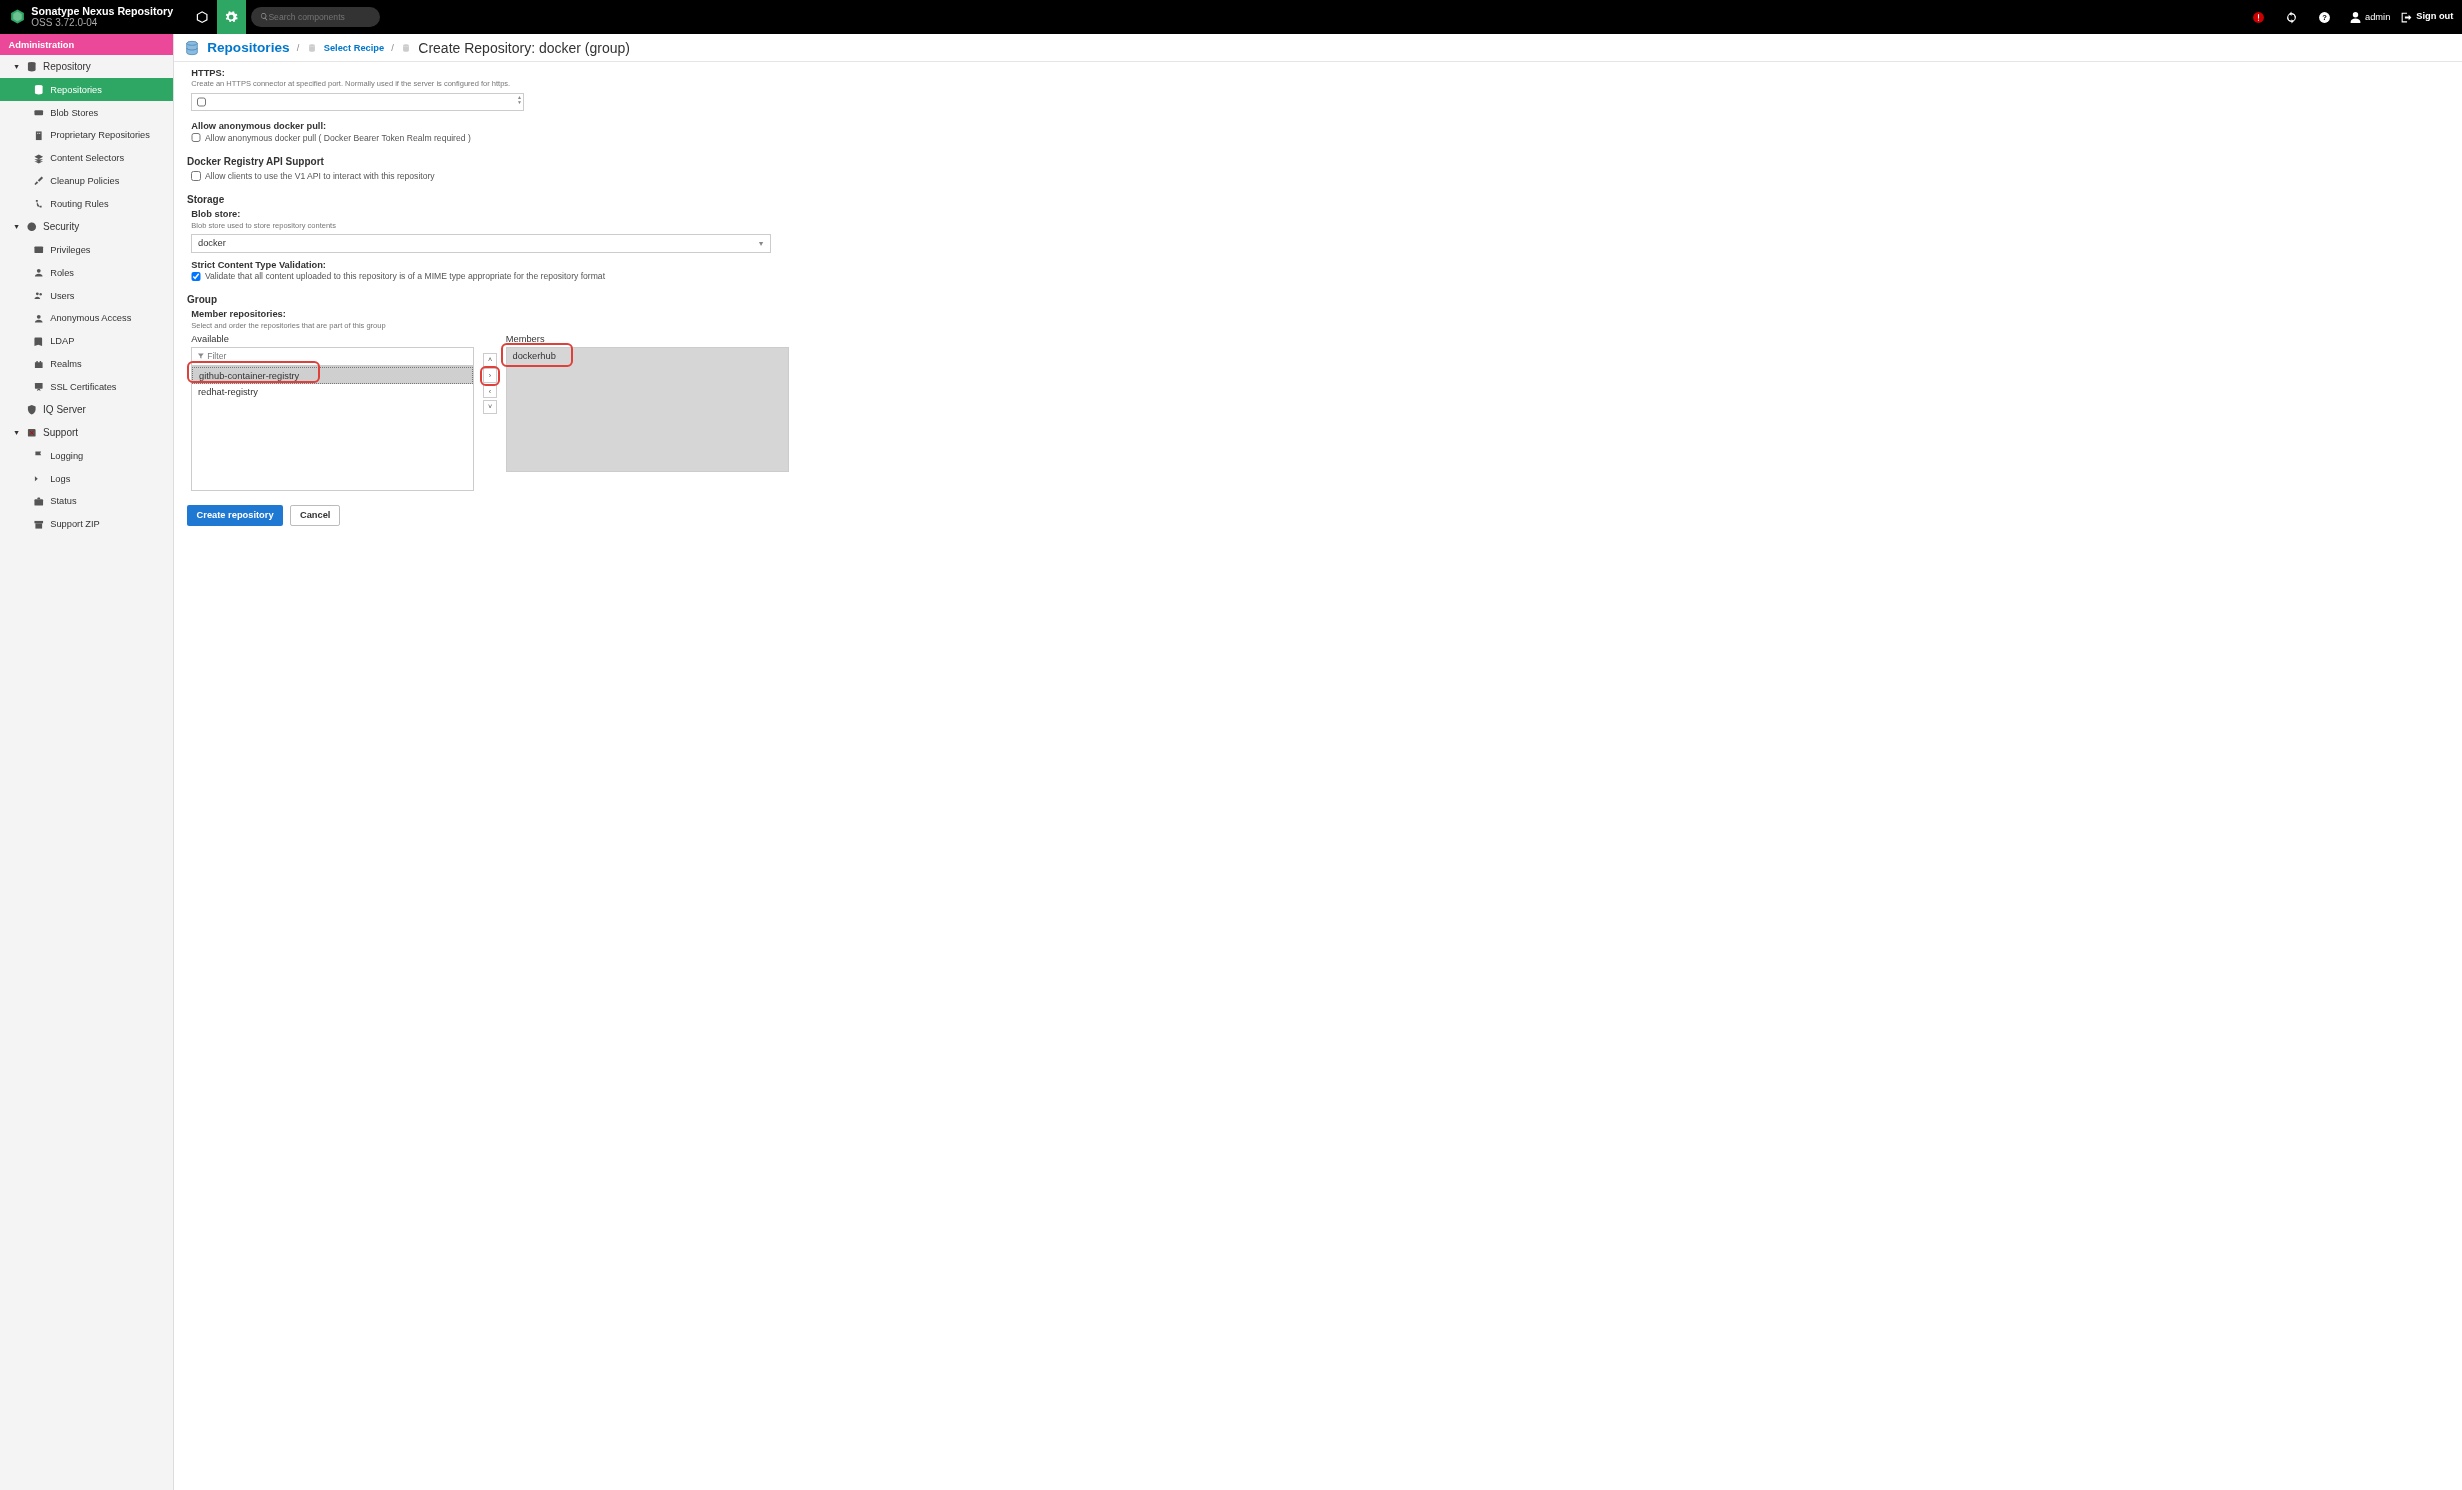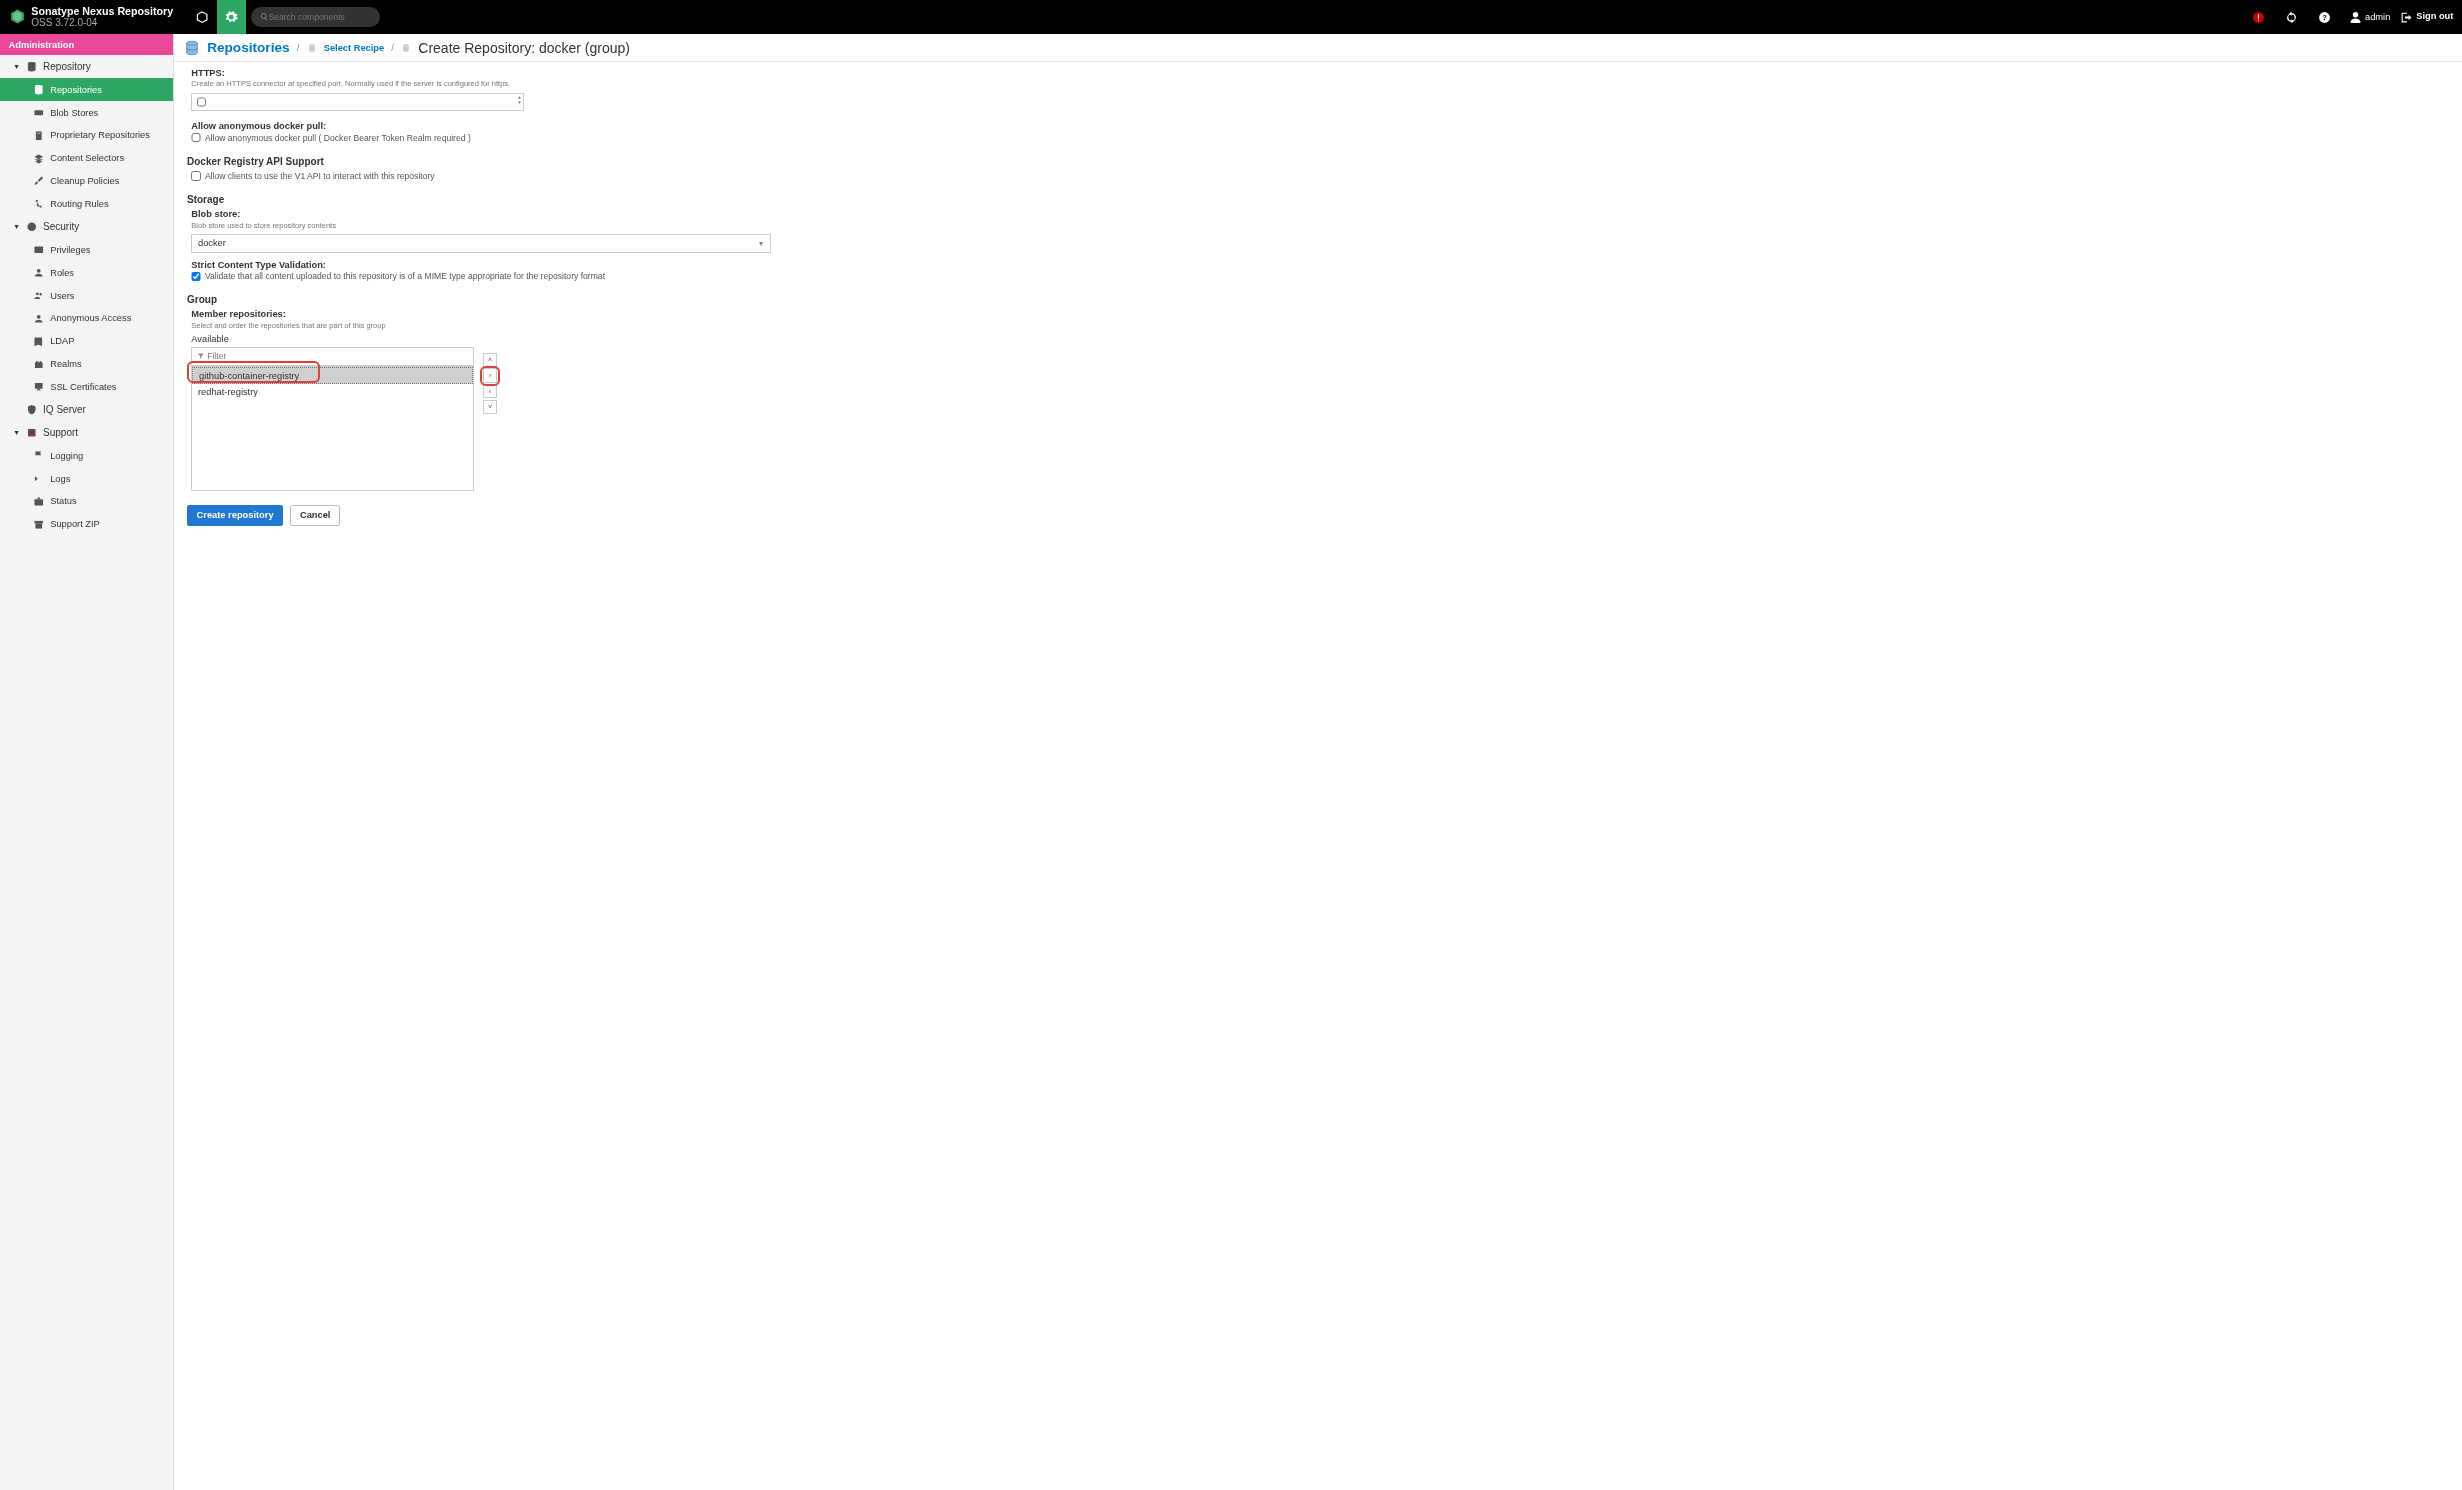--- a/index.html
+++ b/index.html
@@ -388,20 +388,29 @@
           </div>
           <div class="movers">
             <div class="mv-btn">˄</div>
             <div style="position:relative;">
               <div class="mv-btn">›</div>
               <div class="highlight-box" style="left:-2.9px; top:-2.9px; width:20px; height:20px;"></div>
             </div>
             <div class="mv-btn">‹</div>
             <div class="mv-btn">˅</div>
           </div>
+          <div class="col">
+            <div class="col-label">Members</div>
+            <div class="listbox-wrap">
+              <div class="listbox members" id="members-list">
+                  <div class="list-item">dockerhub</div>
+                </div>
+              <div class="highlight-box" style="left:-4.3px; top:-4.3px; width:72px; height:24.4px;"></div>
+            </div>
+          </div>
         </div>
       </div>
 
       <div class="btnbar">
         <div class="btn primary">Create repository</div>
         <div class="btn secondary">Cancel</div>
       </div>
     </div>
   </div>
 </div>

